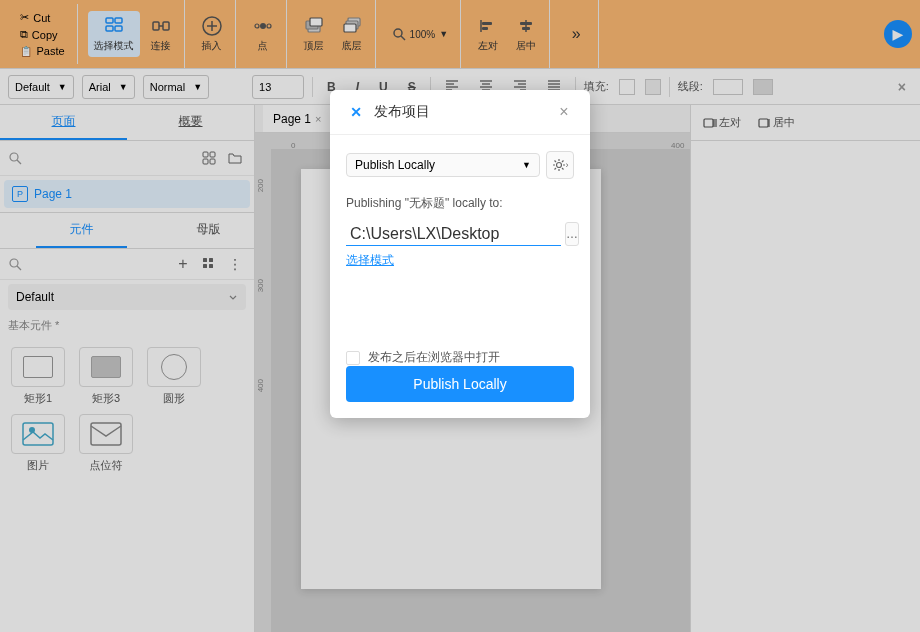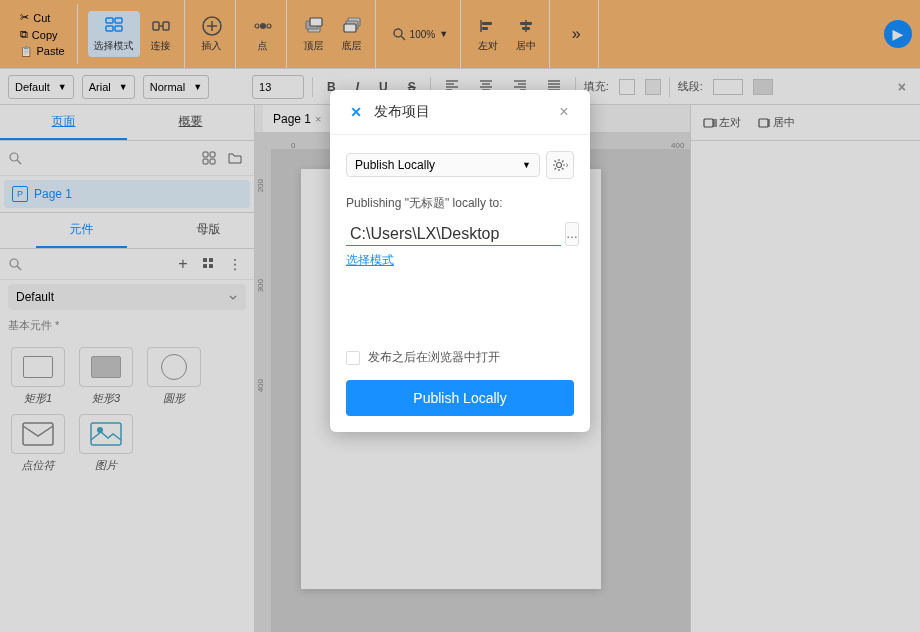--- a/index.html
+++ b/index.html
@@ -226,21 +226,20 @@
       border-radius: 4px;
       margin-bottom: 4px;
       cursor: pointer;
       font-size: 12px;
     }
     .comp-items {
       display: flex;
       flex-wrap: wrap;
       gap: 8px;
       padding: 8px 0;
-      font-style: italic;
     }
     .comp-item {
       display: flex;
       flex-direction: column;
       align-items: center;
       gap: 4px;
       cursor: pointer;
       width: 60px;
     }
     .comp-item-icon {
@@ -461,21 +460,20 @@
     }
     .dialog-default-link {
       font-size: 12px; color: #1890ff; text-decoration: underline; cursor: pointer;
       margin-bottom: 80px;
       display: block;
     }
     .dialog-checkbox-row {
       display: flex;
       align-items: center;
       gap: 8px;
-      margin-bottom: 14px;
       font-size: 12px;
       color: #555;
     }
     .dialog-checkbox {
       width: 14px; height: 14px;
       border: 1px solid #ddd;
       border-radius: 2px;
       cursor: pointer;
       flex-shrink: 0;
     }
@@ -807,35 +805,35 @@
           </div>
           <div class="comp-item">
             <div class="comp-item-icon">
                 <div class="circle-icon"></div>
               </div>
             <span class="comp-item-label">圆形</span>
           </div>
           <div class="comp-item">
             <div class="comp-item-icon">
               <svg width="32" height="24" viewBox="0 0 32 24">
-                  <rect x="1" y="1" width="30" height="22" rx="2" fill="none" stroke="#888" stroke-width="1.5"></rect>
-                  <polyline points="1,4 16,14 31,4" fill="none" stroke="#888" stroke-width="1.5"></polyline>
-                </svg>
-            </div>
-            <span class="comp-item-label">点位符</span>
-          </div>
-          <div class="comp-item">
-            <div class="comp-item-icon">
-              <svg width="32" height="24" viewBox="0 0 32 24">
                   <rect x="1" y="1" width="30" height="22" rx="2" fill="none" stroke="#4ac" stroke-width="1.5"></rect>
                   <circle cx="10" cy="8" r="3" fill="#4ac"></circle>
                   <polyline points="1,18 11,10 18,16 23,12 31,18" fill="none" stroke="#4ac" stroke-width="1.5"></polyline>
                 </svg>
             </div>
             <span class="comp-item-label">图片</span>
+          </div>
+          <div class="comp-item">
+            <div class="comp-item-icon">
+              <svg width="32" height="24" viewBox="0 0 32 24">
+                  <rect x="1" y="1" width="30" height="22" rx="2" fill="none" stroke="#888" stroke-width="1.5"></rect>
+                  <polyline points="1,4 16,14 31,4" fill="none" stroke="#888" stroke-width="1.5"></polyline>
+                </svg>
+            </div>
+            <span class="comp-item-label">点位符</span>
           </div>
         </div>
       </div>
     </div>
   </div>
 
   <div class="canvas-area">
 
     <div class="canvas-tabs">
       <div class="canvas-tab">

